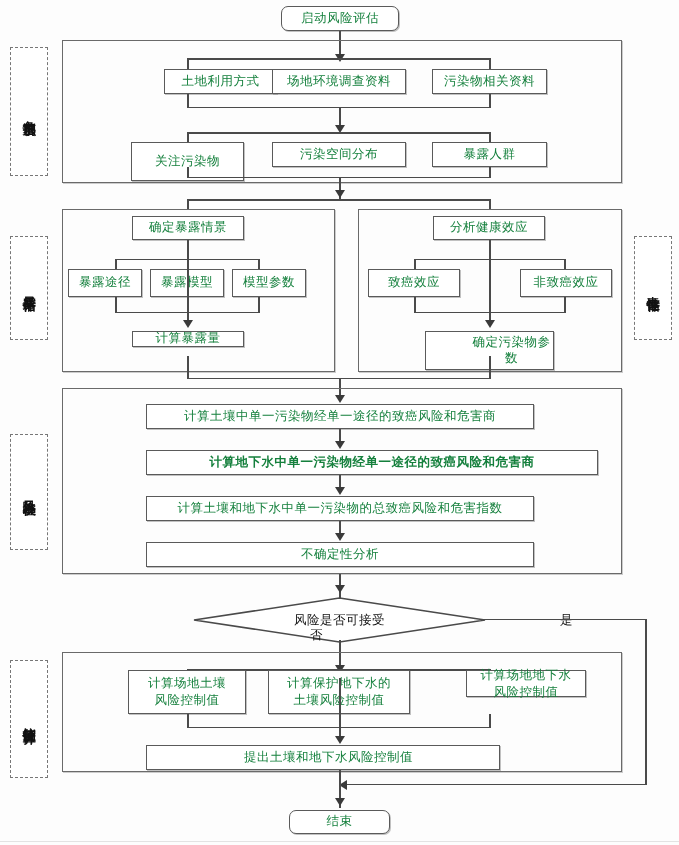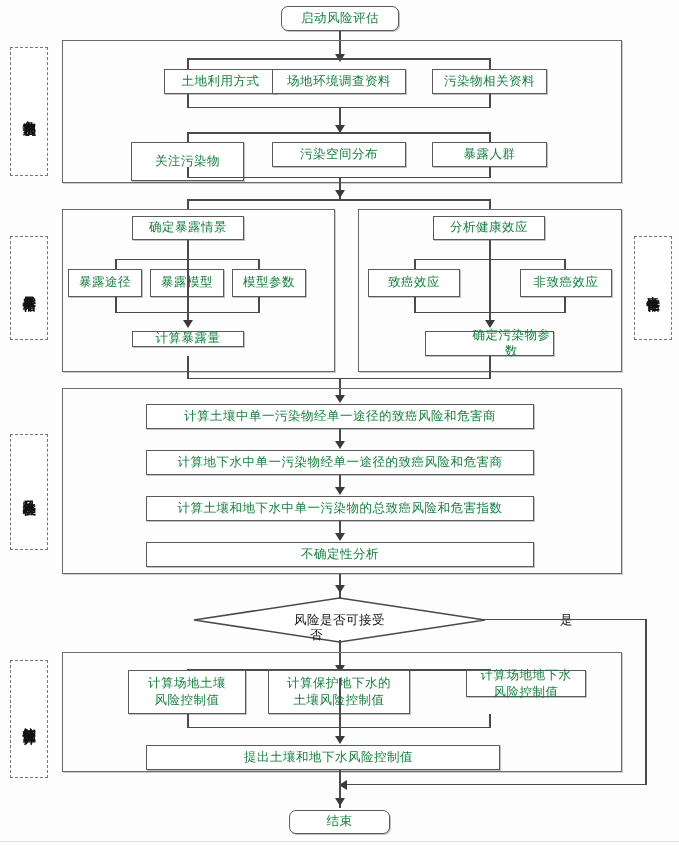--- a/index.html
+++ b/index.html
@@ -184,35 +184,35 @@
   <div class="node" style="left:368px;top:269px;width:92px;height:28px;">致癌效应</div>
   <div class="node" style="left:520px;top:269px;width:92px;height:28px;">非致癌效应</div>
 
   <div class="ln lv" style="left:414px;top:297px;height:16px;"></div>
   <div class="ln lv" style="left:564.4px;top:297px;height:16px;"></div>
   <div class="ln lh" style="left:414px;top:311.5px;width:152px;"></div>
 
   <div class="ln lv" style="left:489.4px;top:240px;height:85px;"></div>
   <div class="arr arr-d" style="left:484.9px;top:320px;"></div>
 
-  <div class="node" style="left:425px;top:331px;width:129px;height:25px;padding-left:44px;">确定污染物参数</div>
+  <div class="node" style="left:425px;top:331px;width:129px;height:39px;padding-left:44px;">确定污染物参数</div>
   <div class="ln lv" style="left:489.4px;top:356px;height:23px;"></div>
 
   <div class="ln lh" style="left:187px;top:377.5px;width:304px;"></div>
   <div class="ln lv" style="left:339px;top:377.5px;height:22px;"></div>
   <div class="arr arr-d" style="left:334.5px;top:395px;"></div>
 
   <div class="seclabel" style="left:10px;top:434px;width:38px;height:116px;">风险表征</div>
   <div class="group" style="left:62px;top:388px;width:560px;height:186px;"></div>
 
   <div class="node" style="left:146px;top:404px;width:388px;height:25px;">计算土壤中单一污染物经单一途径的致癌风险和危害商</div>
   <div class="ln lv" style="left:339px;top:429px;height:18px;"></div>
   <div class="arr arr-d" style="left:334.5px;top:441px;"></div>
 
-  <div class="node" style="left:146px;top:450px;width:388px;height:25px;">计算地下水中单一污染物经单一途径的致癌风险和危害商</div>
+  <div class="node" style="left:146px;top:450px;width:452px;height:25px;font-weight:bold;">计算地下水中单一污染物经单一途径的致癌风险和危害商</div>
   <div class="ln lv" style="left:339px;top:475px;height:18px;"></div>
   <div class="arr arr-d" style="left:334.5px;top:487px;"></div>
 
   <div class="node" style="left:146px;top:496px;width:388px;height:25px;">计算土壤和地下水中单一污染物的总致癌风险和危害指数</div>
   <div class="ln lv" style="left:339px;top:521px;height:18px;"></div>
   <div class="arr arr-d" style="left:334.5px;top:533px;"></div>
 
   <div class="node" style="left:146px;top:542px;width:388px;height:25px;font-family:Liberation Serif, serif;">不确定性分析</div>
 
   <div class="ln lv" style="left:339px;top:574px;height:24px;"></div>

